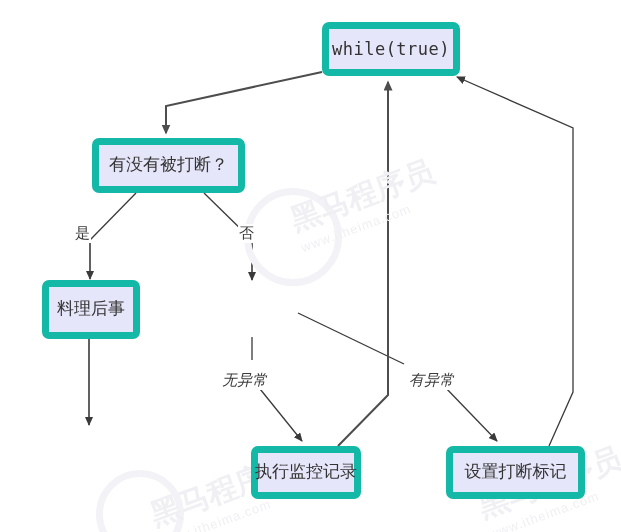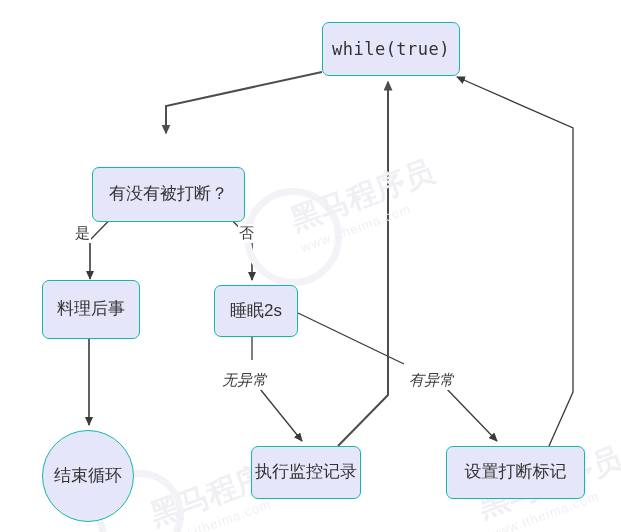--- a/index.html
+++ b/index.html
@@ -24,21 +24,21 @@
     width: 621px;
     height: 532px;
   }
   .node {
     position: absolute;
     box-sizing: border-box;
     display: flex;
     align-items: center;
     justify-content: center;
     background: #e6e6fa;
-    border: 1px solid #14b8a6;
+    border: 7px solid #14b8a6;
     color: #333333;
     text-align: center;
     line-height: 1.1;
     z-index: 3;
   }
   .node.rect {
     border-radius: 7px;
   }
   .node.ellipse {
     border-radius: 50%;
@@ -143,35 +143,29 @@
 
   <div class="edge-label" style="left:74px; top:224px;">是</div>
   <div class="edge-label" style="left:238px; top:224px;">否</div>
   <div class="edge-label" style="left:221px; top:371px;font-style:italic;">无异常</div>
   <div class="edge-label" style="left:408px; top:371px;font-style:italic;">有异常</div>
 
   <div class="node rect mono" style="left:322px; top:22px; width:138px; height:54px;">
     <span class="label">while(true)</span>
   </div>
 
-  <div class="node rect" style="left:92px; top:138px; width:153px; height:55px;margin-top:29px;">
+  <div class="node rect" style="left:92px; top:138px; width:153px; height:55px;">
     <span class="label">有没有被打断？</span>
   </div>
 
   <div class="node rect" style="left:42px; top:280px; width:98px; height:59px;">
     <span class="label">料理后事</span>
   </div>
 
-  <div class="node rect" style="left:214px; top:285px; width:84px; height:52px;">
-    <span class="label">睡眠2s</span>
-  </div>
 
-  <div class="node ellipse" style="left:42px; top:430px; width:92px; height:92px;">
-    <span class="label">结束循环</span>
-  </div>
 
   <div class="node rect" style="left:251px; top:446px; width:110px; height:53px;">
     <span class="label">执行监控记录</span>
   </div>
 
   <div class="node rect" style="left:446px; top:446px; width:139px; height:53px;">
     <span class="label">设置打断标记</span>
   </div>
 
 </div>

